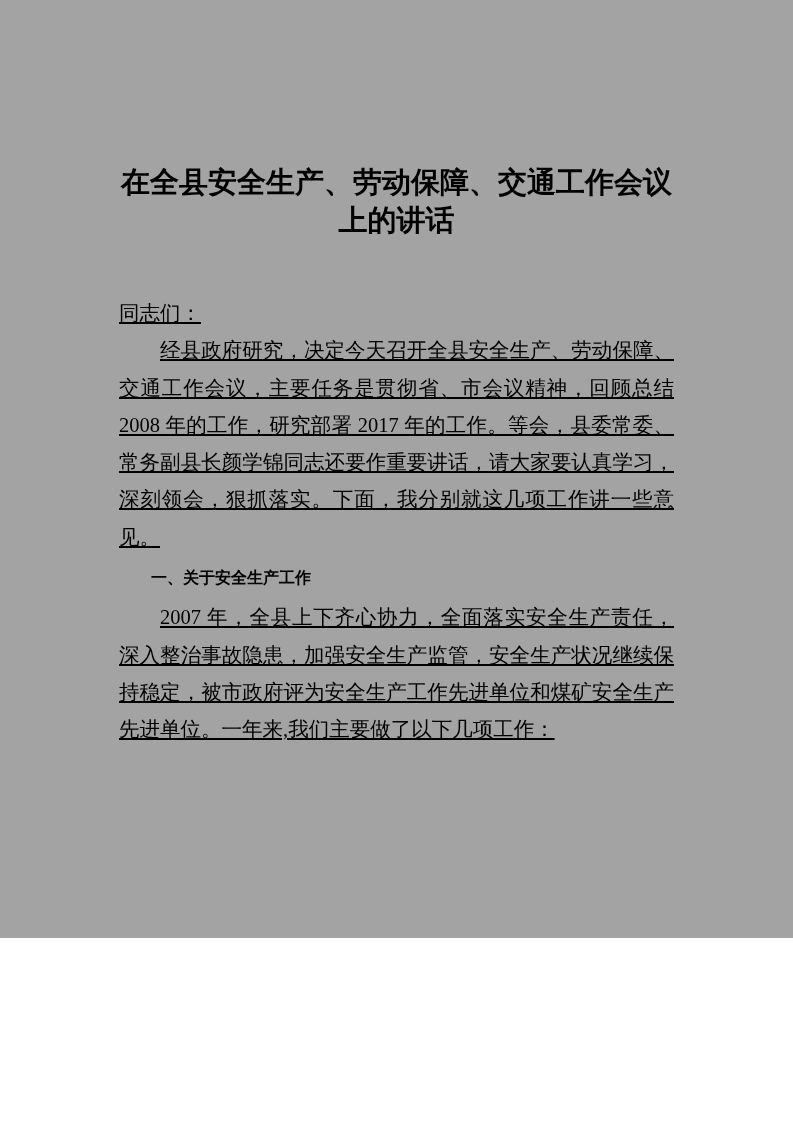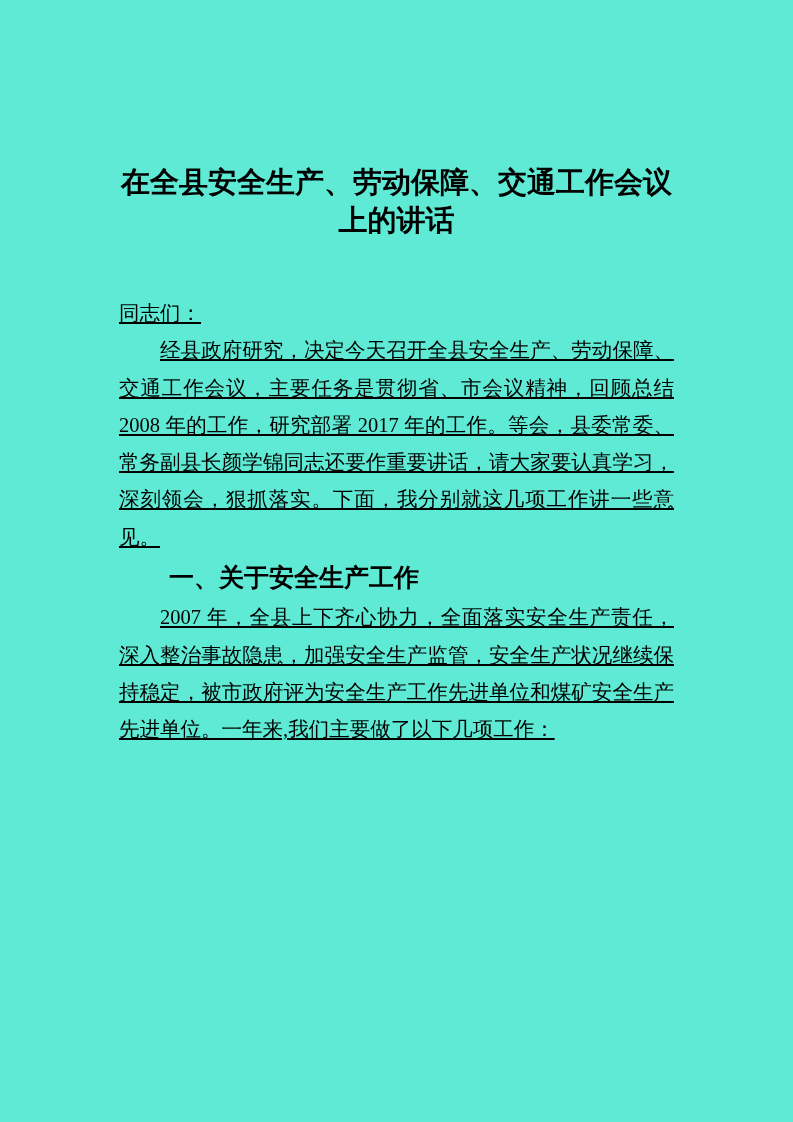--- a/index.html
+++ b/index.html
@@ -3,25 +3,25 @@
 <meta charset="utf-8">
 <style>
   html, body {
     margin: 0;
     padding: 0;
     background: #ffffff;
   }
   .page {
     position: relative;
     width: 793px;
-    height: 1122px;
+    height: 938px;
     box-sizing: border-box;
     margin: 0 auto;
     padding: 163px 119px 0 119px;
-    background: #5eead4;
+    background: #a3a3a3;
     color: #000000;
     overflow: hidden;
   }
   .doc-title {
     margin: 0;
     font-family: "Liberation Serif", "DejaVu Serif", serif;
     font-weight: 700;
     font-size: 29px;
     line-height: 38px;
     text-align: center;
@@ -38,21 +38,21 @@
     margin: 0;
     text-decoration: underline;
   }
   .indent {
     text-indent: 2em;
   }
   .section-heading {
     margin: 3px 0 3px 0;
     font-family: "Liberation Sans", "DejaVu Sans", sans-serif;
     font-weight: 700;
-    font-size: 25px;
+    font-size: 16px;
     line-height: 37.3px;
     text-indent: 2em;
     text-align: left;
   }
   .item-lead {
     font-weight: 700;
   }
 </style>
 </head>
 <body style="background: rgb(255, 255, 255); color: rgb(0, 0, 0);">

